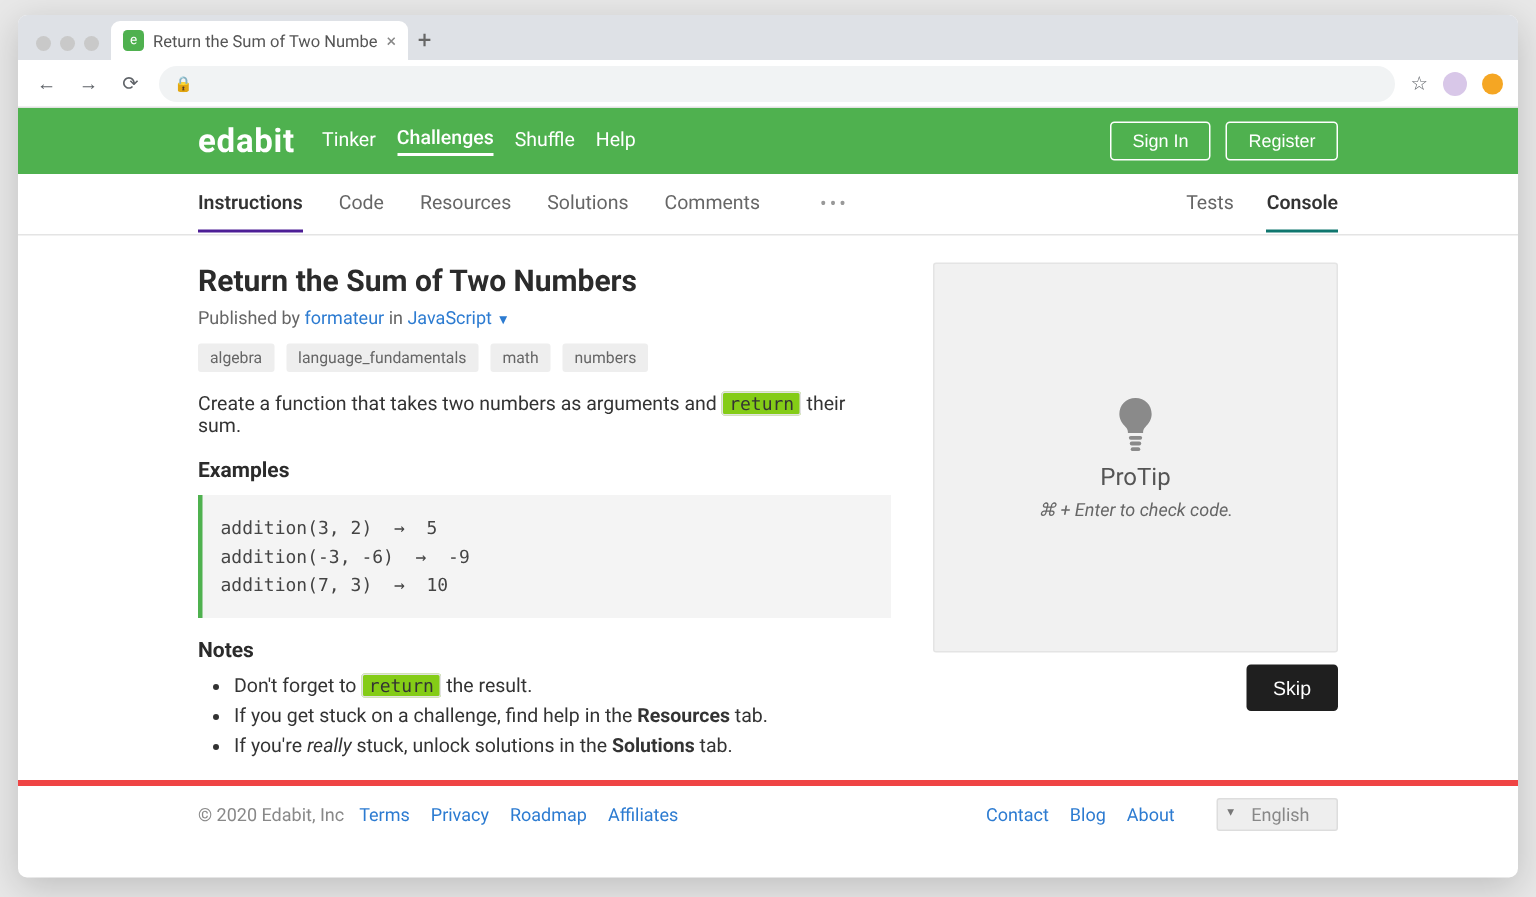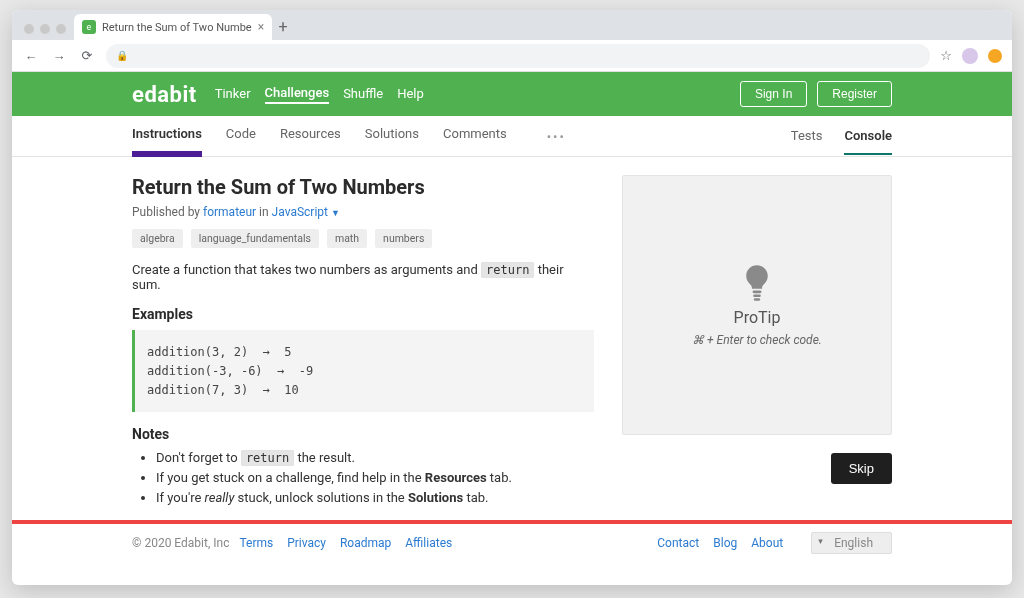--- a/index.html
+++ b/index.html
@@ -59,57 +59,57 @@
   .gh-nav { display:flex; gap:14px; align-items:center;}
   .gh-nav a { color:#fff; font-size:13px; text-decoration:none; padding-bottom:2px;}
   .gh-nav a.active { border-bottom:2px solid #fff; font-weight:500;}
   .gh-right { margin-left:auto; display:flex; gap:10px;}
   .gh-btn { border:1.5px solid #fff; color:#fff; background:transparent; font-size:12px; padding:5px 14px; border-radius:3px;}
   
   .subnav-wrap { background:#fff; border-bottom:1px solid #e4e4e4;}
   .subnav { width:760px; margin:0 auto; display:flex; align-items:center; height:40px;}
   .subnav-left { display:flex; gap:24px; }
   .subnav-left a { font-size:13px; color:#666; text-decoration:none; padding:10px 0; }
-  .subnav-left a.active { color:#333; font-weight:600; border-bottom:6px solid #4c1d95;}
+  .subnav-left a.active { color:#333; font-weight:600; border-bottom:2px solid #4c1d95;}
   .subnav-mid { margin-left:40px; color:#999; letter-spacing:2px; font-size:13px;}
   .subnav-right { margin-left:auto; display:flex; gap:22px;}
   .subnav-right a { font-size:13px; color:#666; text-decoration:none; padding:10px 0;}
   .subnav-right a.active { color:#333; font-weight:600; border-bottom:2px solid #0f766e;}
   
   .main-area { flex:1; overflow:auto; }
   .main-inner { width:760px; margin:0 auto; display:flex; gap:28px; padding:18px 0 10px 0;}
   .left-col { flex:1; min-width:0;}
   .right-col { width:270px; position:relative;}
   h1.challenge-title { font-size:20px; color:#2b2b2b; font-weight:700; margin-bottom:6px;}
   .pubrow { font-size:12px; color:#666; margin-bottom:10px;}
   .pubrow .link { color:#2c7bd1; }
   .pubrow .caret { font-size:9px; color:#2c7bd1;}
   .tags { display:flex; gap:8px; margin-bottom:14px;}
   .tag { background:#eee; color:#666; font-size:10.5px; padding:3px 8px; border-radius:2px;}
   .desc { font-size:13px; color:#333; margin-bottom:14px;}
-  .inline-code { font-family: ui-monospace, Menlo, monospace; font-size:12px; background:#e5e5e5; border:1px solid #e2e2e2; padding:0 4px; border-radius:2px;}
+  .inline-code { font-family: ui-monospace, Menlo, monospace; font-size:12px; background:#84cc16; border:1px solid #e2e2e2; padding:0 4px; border-radius:2px;}
   h3.section-h { font-size:14px; font-weight:700; color:#2b2b2b; margin:8px 0;}
   .codeblock {
     background:#f4f4f4; border-left:3px solid #4fb14f; padding:10px 12px;
     font-family: ui-monospace, Menlo, monospace; font-size:12px; color:#444;
     margin-bottom:14px;
   }
   .codeblock .line { margin:5px 0; white-space:pre;}
   ul.notes { padding-left:24px; font-size:13px; color:#333;}
   ul.notes li { margin:5px 0;}
   
   .console-box {
     background:#f1f1f1; border:1px solid #e4e4e4; height:260px; border-radius:2px;
     display:flex; flex-direction:column; align-items:center; justify-content:center;
     gap:6px;
   }
   .bulb { width:32px; height:38px; color:#888; }
   .protip-title { font-size:16px; font-weight:400; color:#555;}
   .protip-sub { font-size:12px; font-style:italic; color:#666;}
-  .skip-btn { position:absolute; right:0; top:278px; background:#1f1f1f; color:#fff; border:none; padding:8px 18px; font-size:13px; border-radius:3px;}
+  .skip-btn { position:absolute; right:0; top:268px; background:#1f1f1f; color:#fff; border:none; padding:8px 18px; font-size:13px; border-radius:3px;}
   
   .footer-wrap { border-top:4px solid #ef4444; }
   .footer { width:760px; margin:0 auto; display:flex; align-items:center; height:38px; font-size:12px; color:#888;}
   .footer .links { display:flex; gap:14px; margin-left:10px;}
   .footer .links a, .footer .rlinks a { color:#2c7bd1; text-decoration:none; font-size:12px;}
   .footer .rlinks { margin-left:auto; display:flex; gap:14px; align-items:center;}
   .lang-sel { margin-left:14px; background:#eee; border:1px solid #ddd; font-size:12px; padding:3px 18px 3px 22px; position:relative; border-radius:2px;}
   .lang-sel::before { content:"▾"; position:absolute; left:6px; font-size:9px; color:#777;}
 </style>
 </head>

